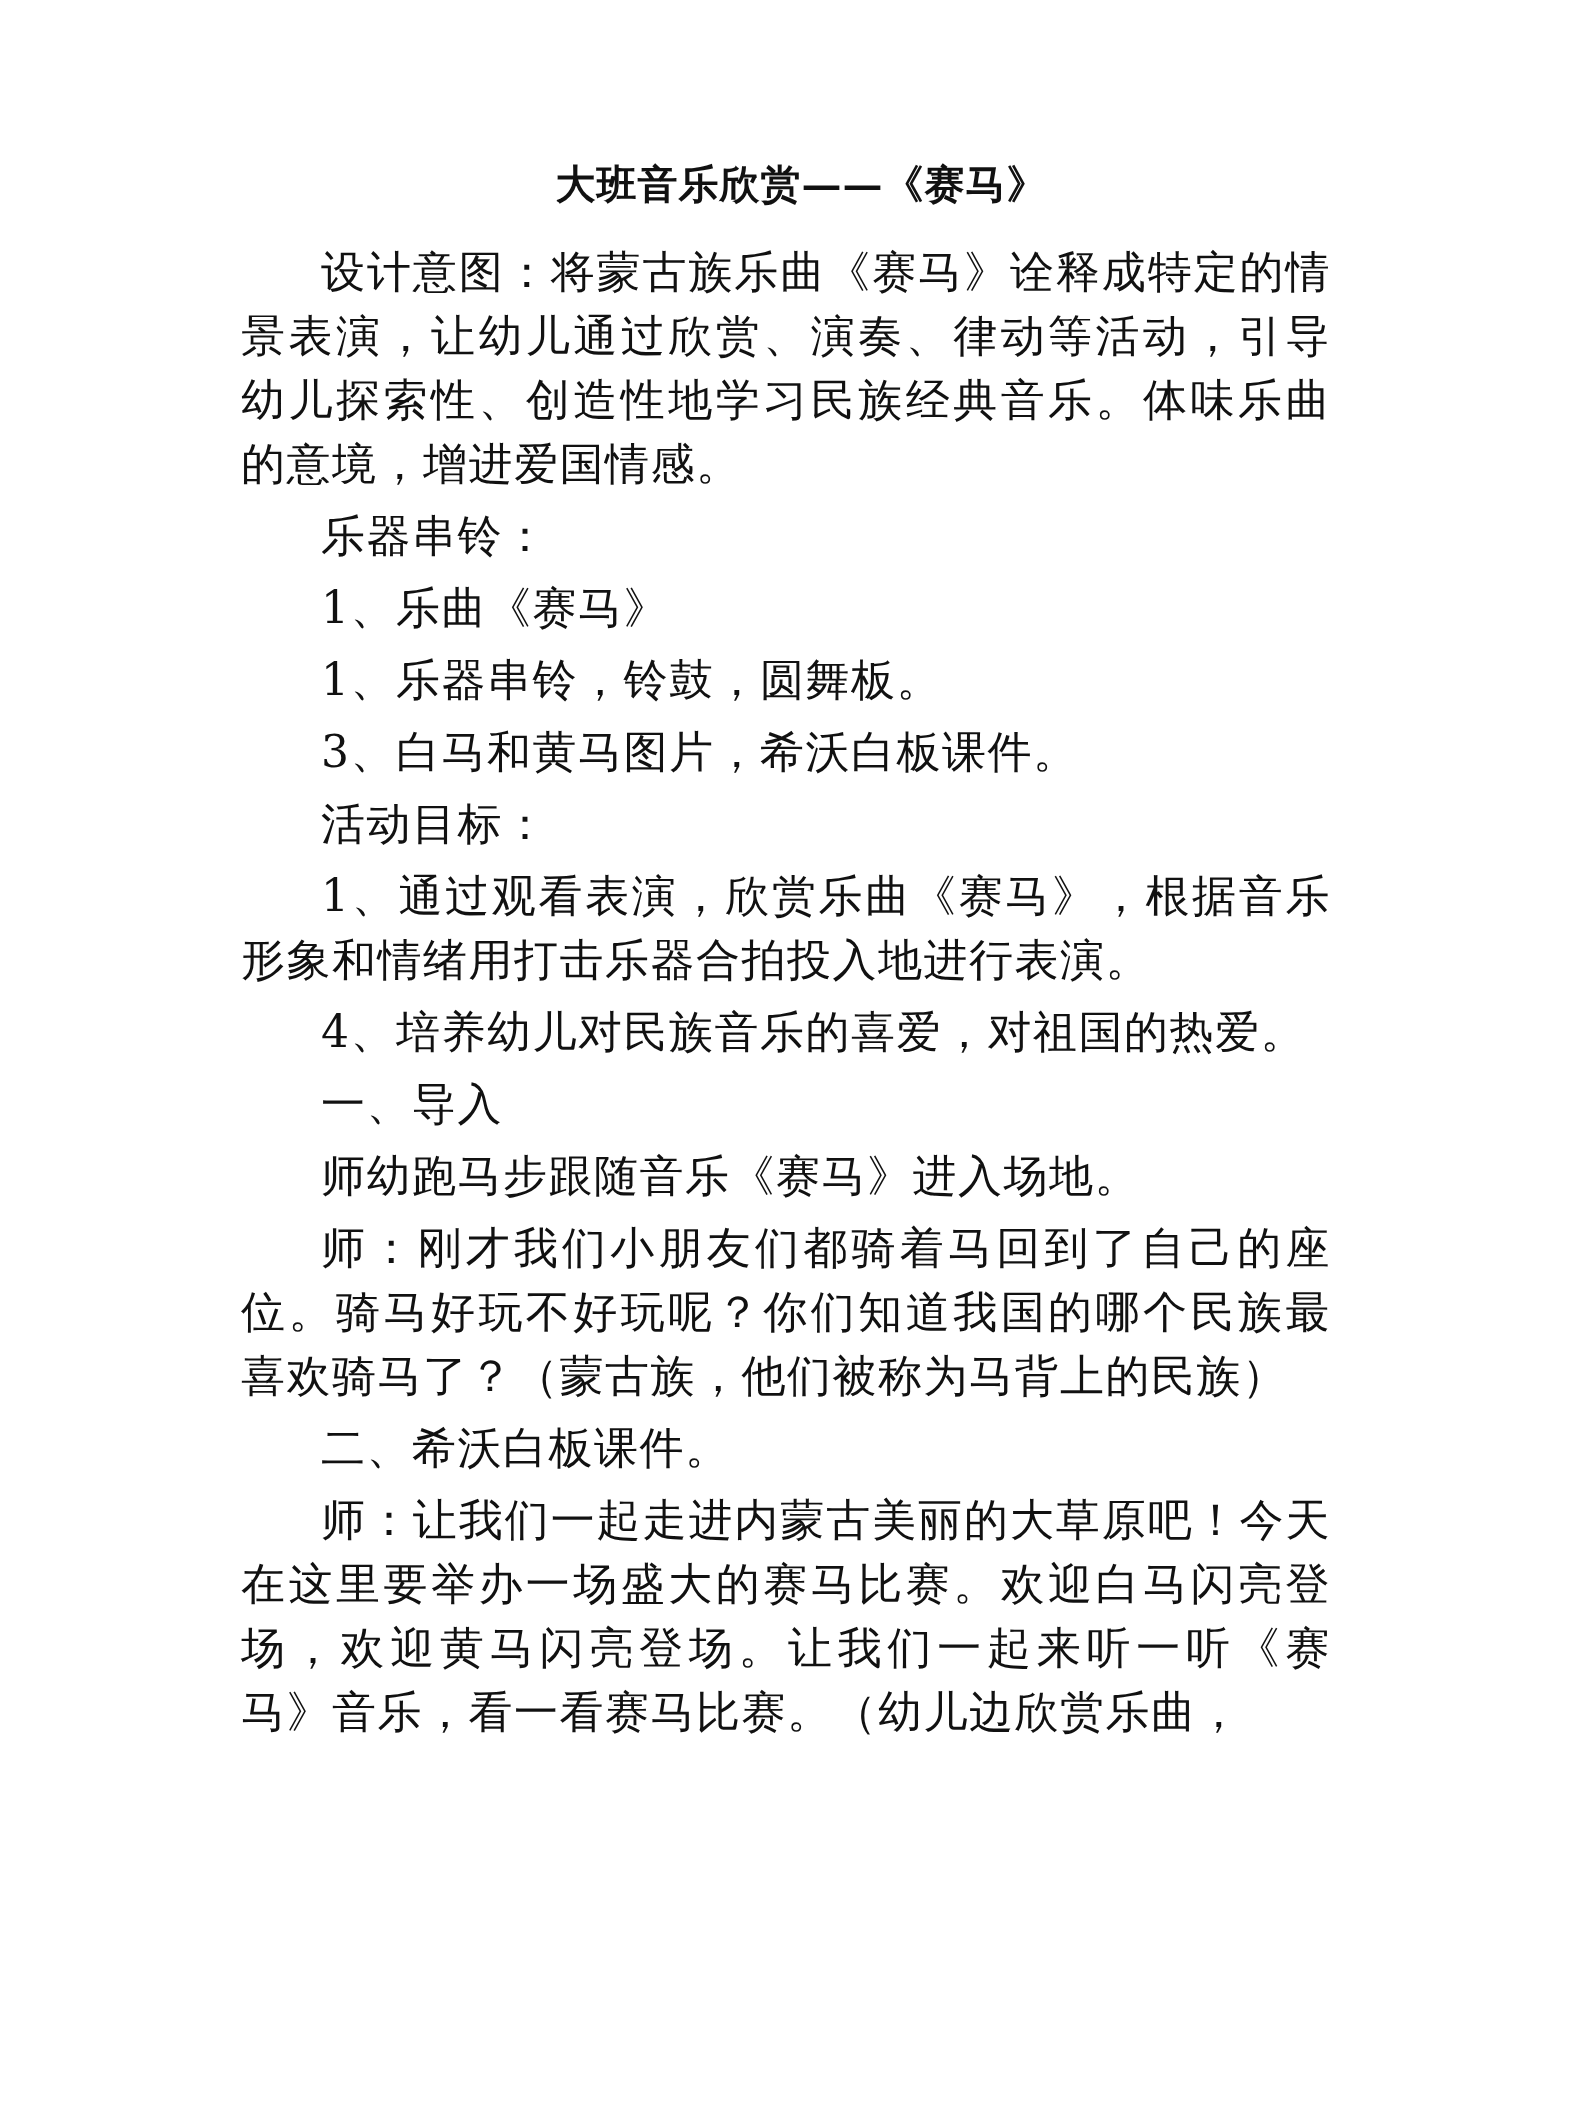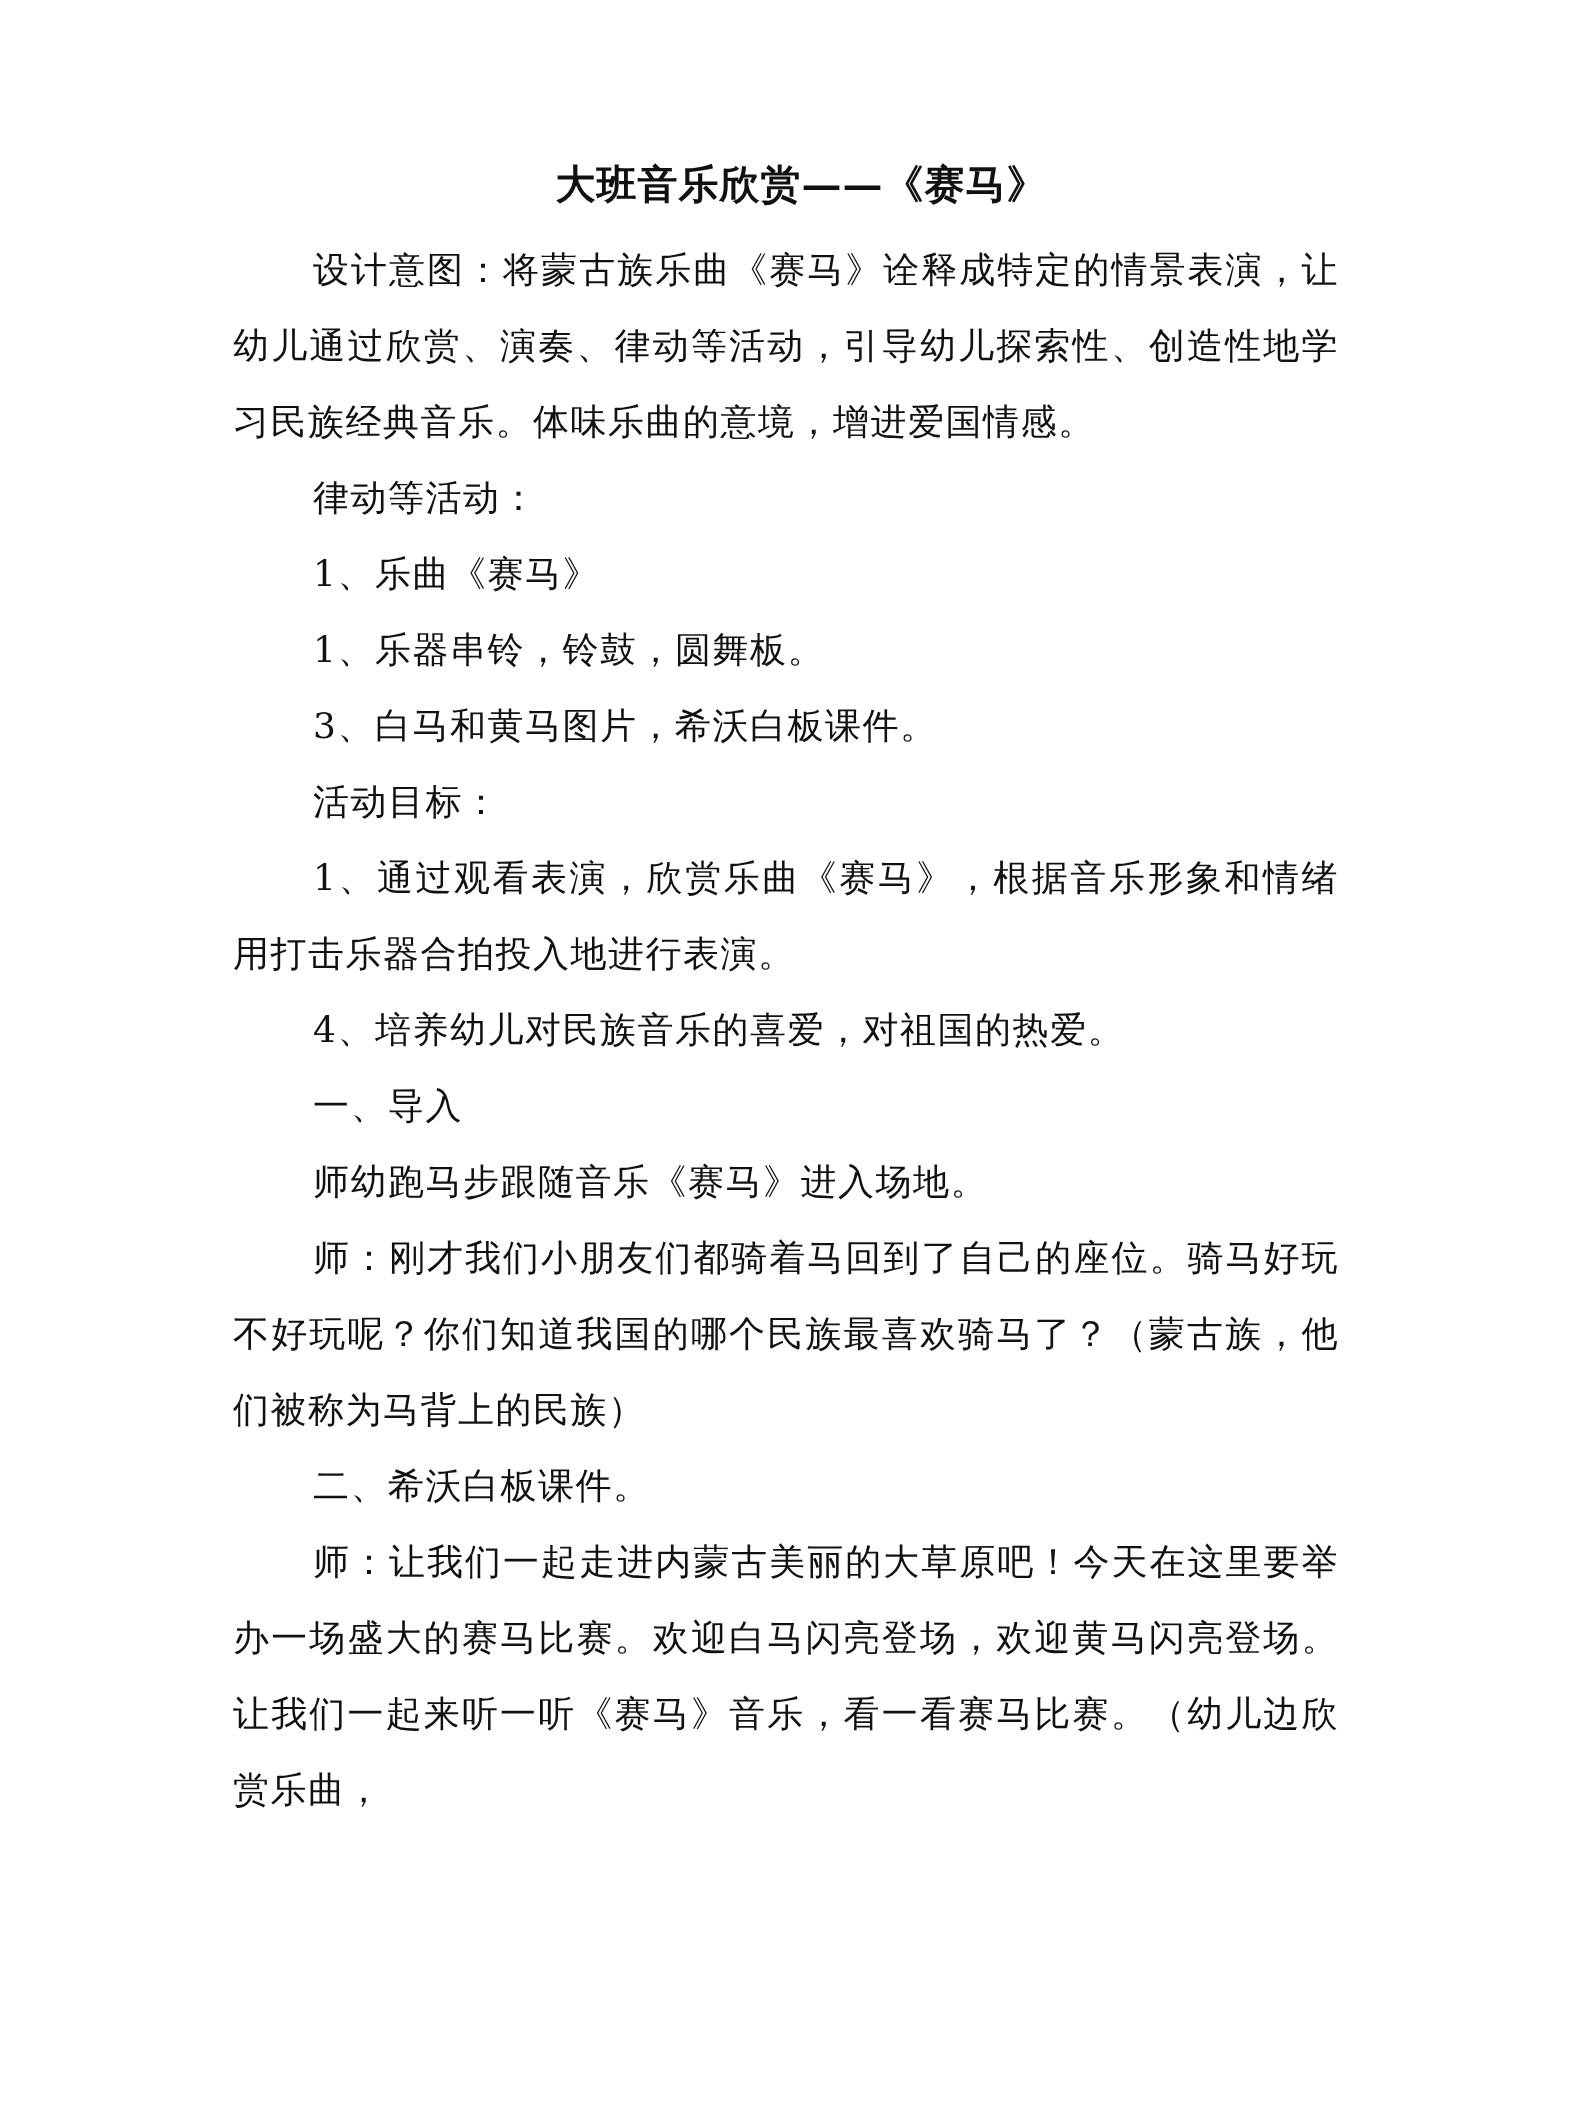--- a/index.html
+++ b/index.html
@@ -35,40 +35,40 @@
       margin: 8px;
       font-weight: bold;
     }
     .body {
       position: absolute;
       left: 233px;
       width: 1106px;
       top: 232px;
     }
     .para {
-      margin: 0;
-      font-size: 36px;
-      line-height: 76px;
+      margin: 8px;
+      font-size: 44px;
+      line-height: 64px;
       text-align: justify;
       text-align-last: left;
       letter-spacing: 1.5px;
     }
     .indent {
       text-indent: 80px;
     }
   </style>
 </head>
 <body>
 
 <div class="page">
   <h1 class="title">大班音乐欣赏——《赛马》</h1>
 
   <div class="body">
     <p class="para indent">设计意图：将蒙古族乐曲《赛马》诠释成特定的情景表演，让幼儿通过欣赏、演奏、律动等活动，引导幼儿探索性、创造性地学习民族经典音乐。体味乐曲的意境，增进爱国情感。</p>
-    <p class="para indent">律动等活动：</p>
+    <p class="para indent">乐器串铃：</p>
     <p class="para indent">1、乐曲《赛马》</p>
     <p class="para indent">1、乐器串铃，铃鼓，圆舞板。</p>
     <p class="para indent">3、白马和黄马图片，希沃白板课件。</p>
     <p class="para indent">活动目标：</p>
     <p class="para indent">1、通过观看表演，欣赏乐曲《赛马》，根据音乐形象和情绪用打击乐器合拍投入地进行表演。</p>
     <p class="para indent">4、培养幼儿对民族音乐的喜爱，对祖国的热爱。</p>
     <p class="para indent">一、导入</p>
     <p class="para indent">师幼跑马步跟随音乐《赛马》进入场地。</p>
     <p class="para indent">师：刚才我们小朋友们都骑着马回到了自己的座位。骑马好玩不好玩呢？你们知道我国的哪个民族最喜欢骑马了？（蒙古族，他们被称为马背上的民族）</p>
     <p class="para indent">二、希沃白板课件。</p>

